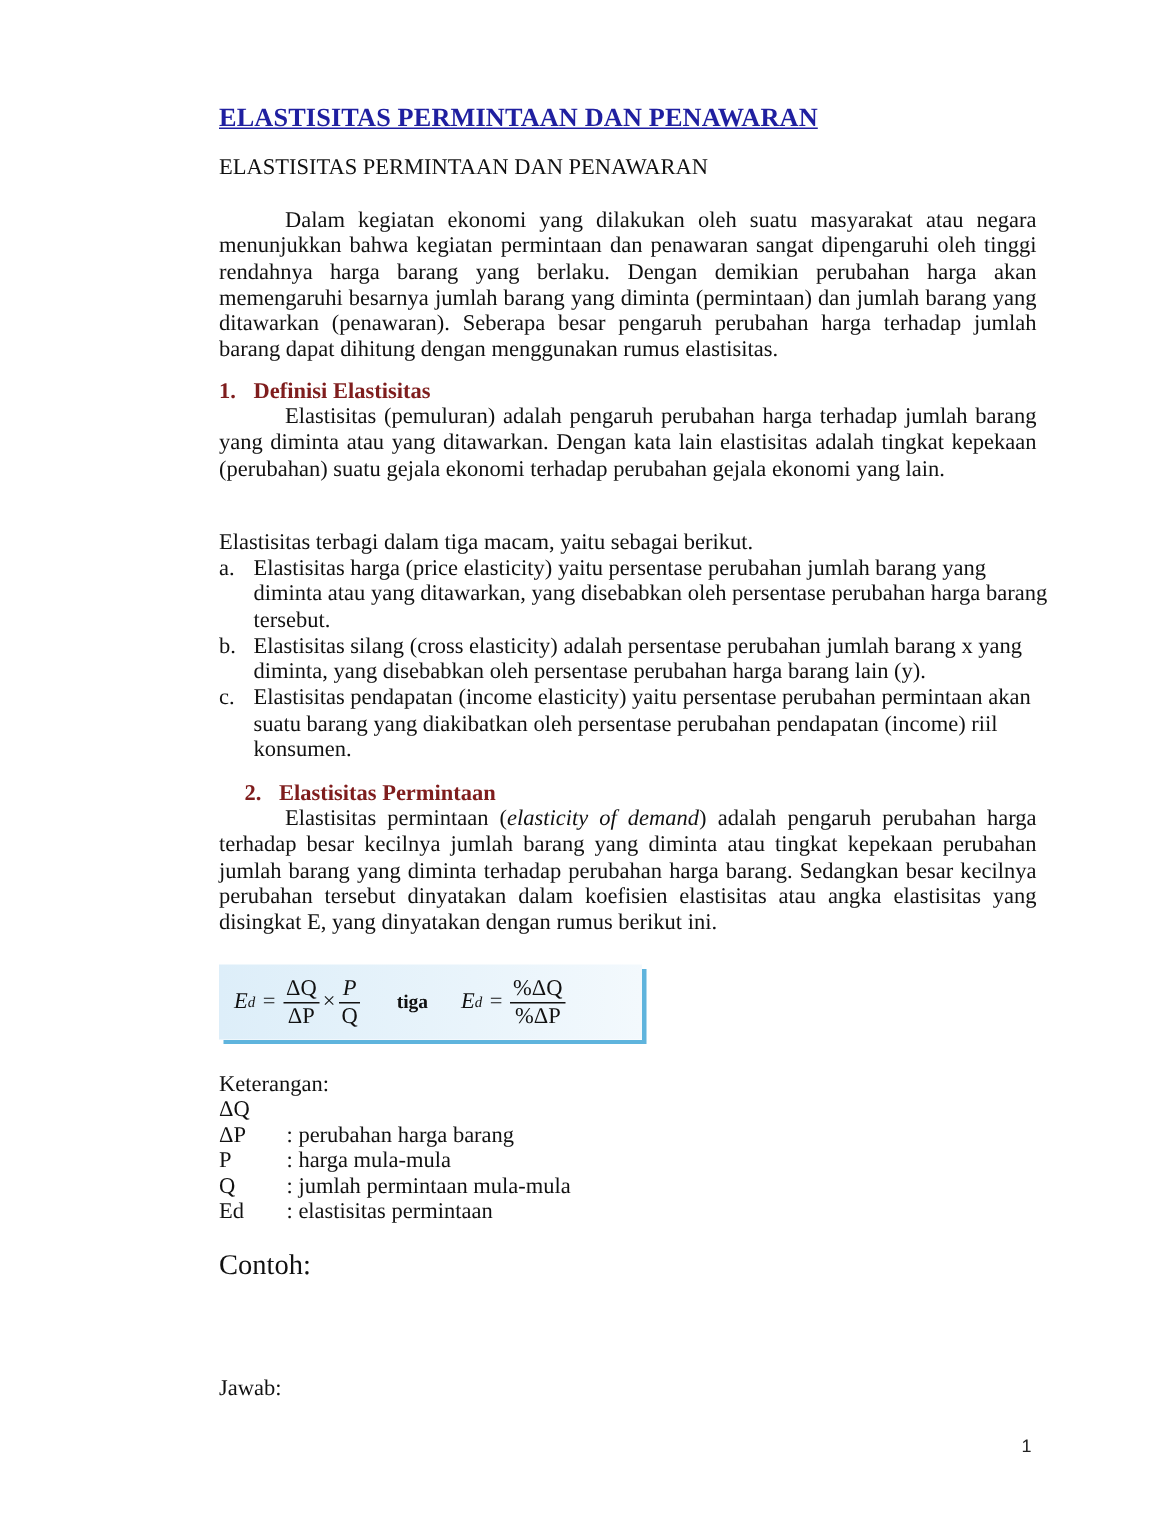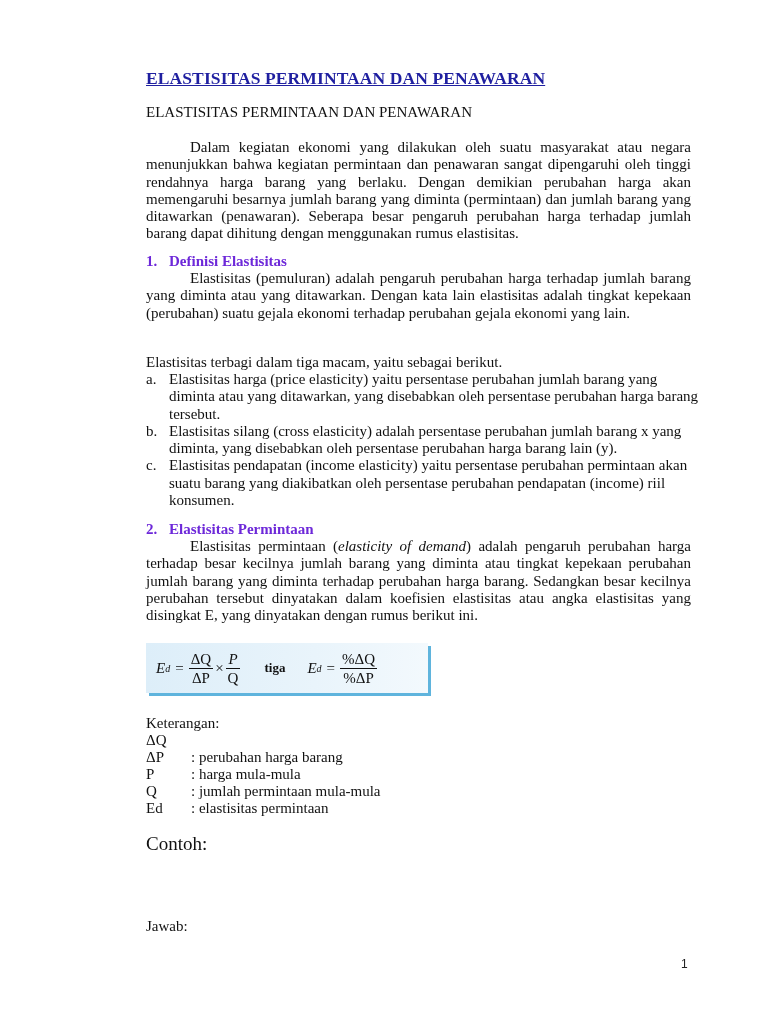--- a/index.html
+++ b/index.html
@@ -5,21 +5,21 @@
   html, body { margin: 0; padding: 0; background: #ffffff; }
   body { width: 768px; height: 1024px; position: relative; overflow: hidden;
          font-family: "Liberation Serif", "DejaVu Serif", serif; color: #111; }
   .page { position: absolute; left: 16px; top: 0; width: 768px; height: 796px; }
   .abs { position: absolute; }
   .doc-title { left: 130px; top: 68px; font-size: 17.5px; font-weight: bold; color: #1f1fa0;
                text-decoration: underline; letter-spacing: 0.1px; white-space: nowrap; }
   .subtitle { left: 130px; top: 104px; font-size: 15px; white-space: nowrap; }
   .para { left: 130px; width: 545px; font-size: 15px; line-height: 17.3px; text-align: justify; }
   .para .indent { display: inline-block; width: 44px; }
-  .heading { left: 130px; font-size: 15px; font-weight: bold; color: #6d28d9; white-space: nowrap; }
+  .heading { left: 130px; font-size: 15px; font-weight: bold; color: #7f1d1d; white-space: nowrap; }
   .heading .num { display: inline-block; width: 23px; }
   .line { left: 130px; font-size: 15px; white-space: nowrap; }
   .list { left: 130px; width: 560px; font-size: 15px; line-height: 17.3px; }
   .list-item { display: flex; }
   .list-item .mk { width: 23px; flex: none; }
   .list-item .tx { flex: 1; }
   .formula-box { left: 130px; top: 643px; width: 282px; height: 50px;
                  background: linear-gradient(90deg, #ddeef9 0%, #e9f4fb 60%, #f3f9fd 100%);
                  box-shadow: 3px 3px 0 #5fb4dd; }
   .formula { position: absolute; left: 0; top: 0; width: 100%; height: 100%; display: flex; align-items: center;
@@ -60,21 +60,21 @@
     <div class="list-item">
       <span class="mk">b.</span>
       <span class="tx">Elastisitas silang (cross elasticity) adalah persentase perubahan jumlah barang x yang diminta, yang disebabkan oleh persentase perubahan harga barang lain (y).</span>
     </div>
     <div class="list-item">
       <span class="mk">c.</span>
       <span class="tx">Elastisitas pendapatan (income elasticity) yaitu persentase perubahan permintaan akan suatu barang yang diakibatkan oleh persentase perubahan pendapatan (income) riil konsumen.</span>
     </div>
   </div>
 
-  <div class="abs heading" style="top:521px;"><span class="num">2.</span><span>Elastisitas Permintaan</span></div>
+  <div class="abs heading" style="top:521px;margin-left:17px;"><span class="num">2.</span><span>Elastisitas Permintaan</span></div>
 
   <div class="abs para" style="top:538px;"><span class="indent"></span><span>Elastisitas permintaan (</span><span class="it">elasticity of demand</span><span>) adalah pengaruh perubahan harga terhadap besar kecilnya jumlah barang yang diminta atau tingkat kepekaan perubahan jumlah barang yang diminta terhadap perubahan harga barang. Sedangkan besar kecilnya perubahan tersebut dinyatakan dalam koefisien elastisitas atau angka elastisitas yang disingkat E, yang dinyatakan dengan rumus berikut ini.</span></div>
 
   <div class="abs formula-box">
     <div class="formula">
       <span style="margin-left:10px;" class="it">E</span>
         <span class="sub">d</span>
       <span style="margin:0 3px 0 5px;">=</span>
       <span class="frac">
         <span class="n">ΔQ</span>

